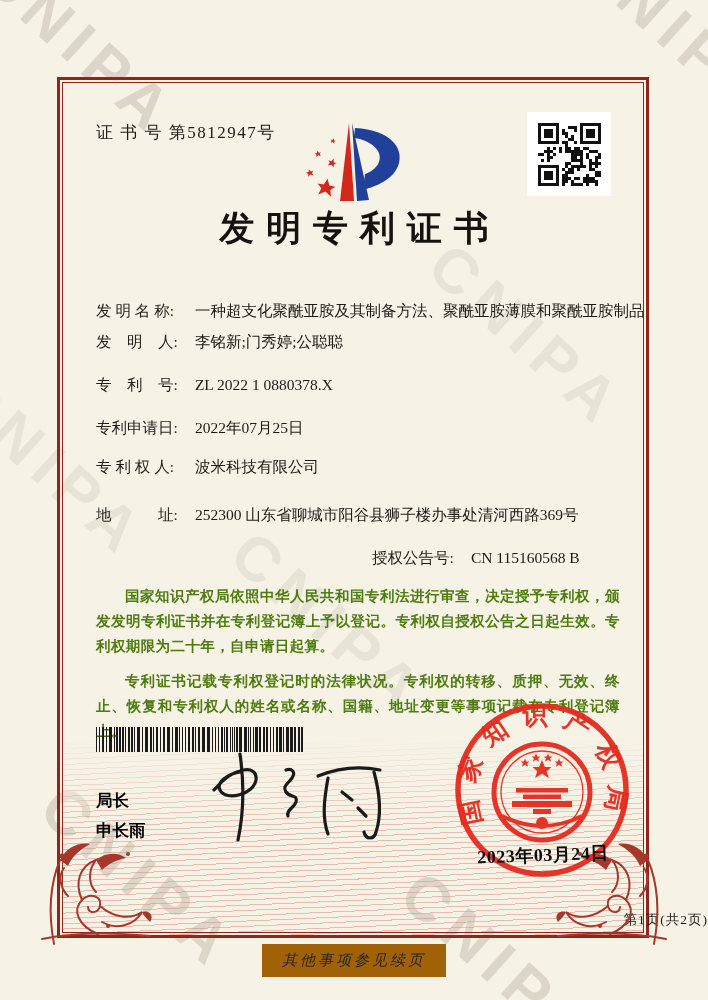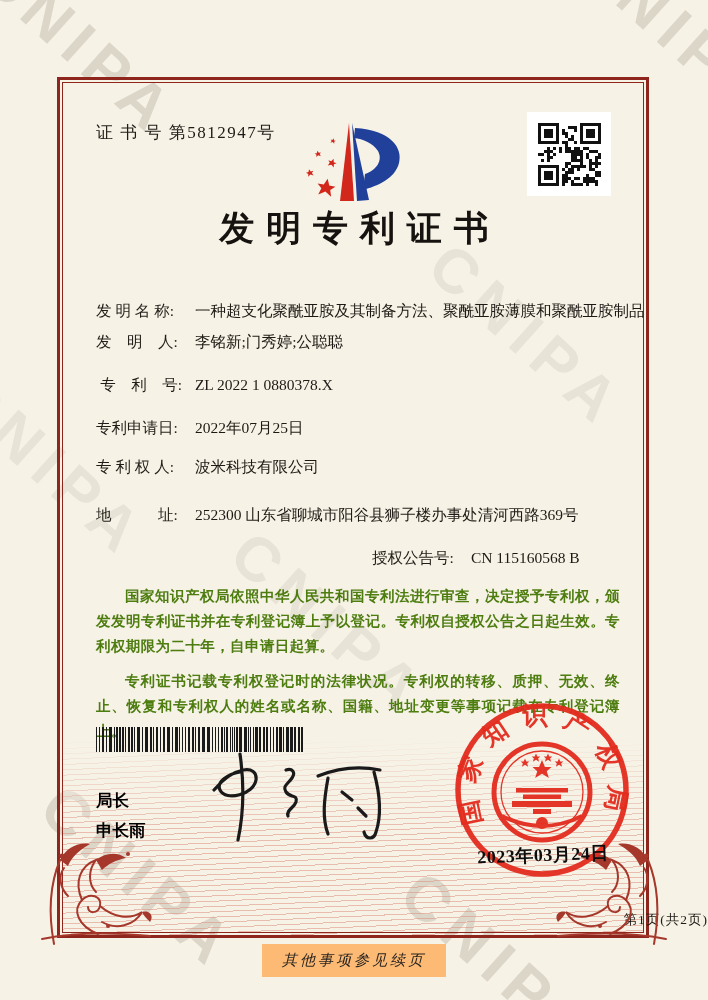--- a/index.html
+++ b/index.html
@@ -46,21 +46,21 @@
   }
   .title{
     position:absolute; left:0; right:0; top:205px; z-index:3;
     text-align:center; font-size:35px; font-weight:bold;
     letter-spacing:0.34em; text-indent:0.34em; color:#15120f;
   }
   .fields{position:absolute; left:96px; top:289px; width:528px; z-index:3; font-size:15.5px;}
   .frow{position:absolute; left:0; white-space:nowrap;}
   .frow .lbl{display:inline-block; min-width:86px; color:#221d18;}
   .frow .val{margin-left:9px; color:#1d1914;}
-  .r1{top:12px;} .r2{top:43px;} .r3{top:86px;text-align:right;} .r4{top:129px;}
+  .r1{top:12px;} .r2{top:43px;} .r3{top:86px;} .r4{top:129px;}
   .r5{top:168px;} .r6{top:216px;} .r7{top:259px;}
   .grant-right{position:absolute; left:276px; top:0; white-space:nowrap;}
   .paras{
     position:absolute; left:96px; top:584px; width:524px; z-index:3;
     font-size:14.5px; line-height:1.74; text-align:justify;
     letter-spacing:0.4px; color:#4d7c0f;font-weight:bold;
   }
   .paras p{margin:0 0 9px 0; text-indent:2em;}
   .barcode{position:absolute; left:96px; top:727px; z-index:3;}
   .signer{
@@ -74,21 +74,21 @@
     position:absolute; left:468px; top:843px; width:150px; z-index:5;
     text-align:center; font-size:18px; font-weight:bold; color:#0d0d0d;
     transform:rotate(-2deg); letter-spacing:0.5px;
   }
   .page-info{
     position:absolute; left:0; right:0; top:911px; z-index:3;
     text-align:right; font-size:13.5px; color:#1f1b17; letter-spacing:1px;
   }
   .footer-note{
     position:absolute; left:50%; transform:translateX(-50%); top:944px; z-index:3;
-    background:#fdba74; padding:7px 20px; font-size:15px; font-style:italic;
+    background:#a16207; padding:7px 20px; font-size:15px; font-style:italic;
     letter-spacing:3px; color:#2a2520;
   }
   .flourish{position:absolute; top:826px; z-index:4;}
   .flourish.left{left:38px;}
   .flourish.right{right:38px; transform:scaleX(-1);}
 </style>
 </head>
 <body>
 
 <div class="page">

